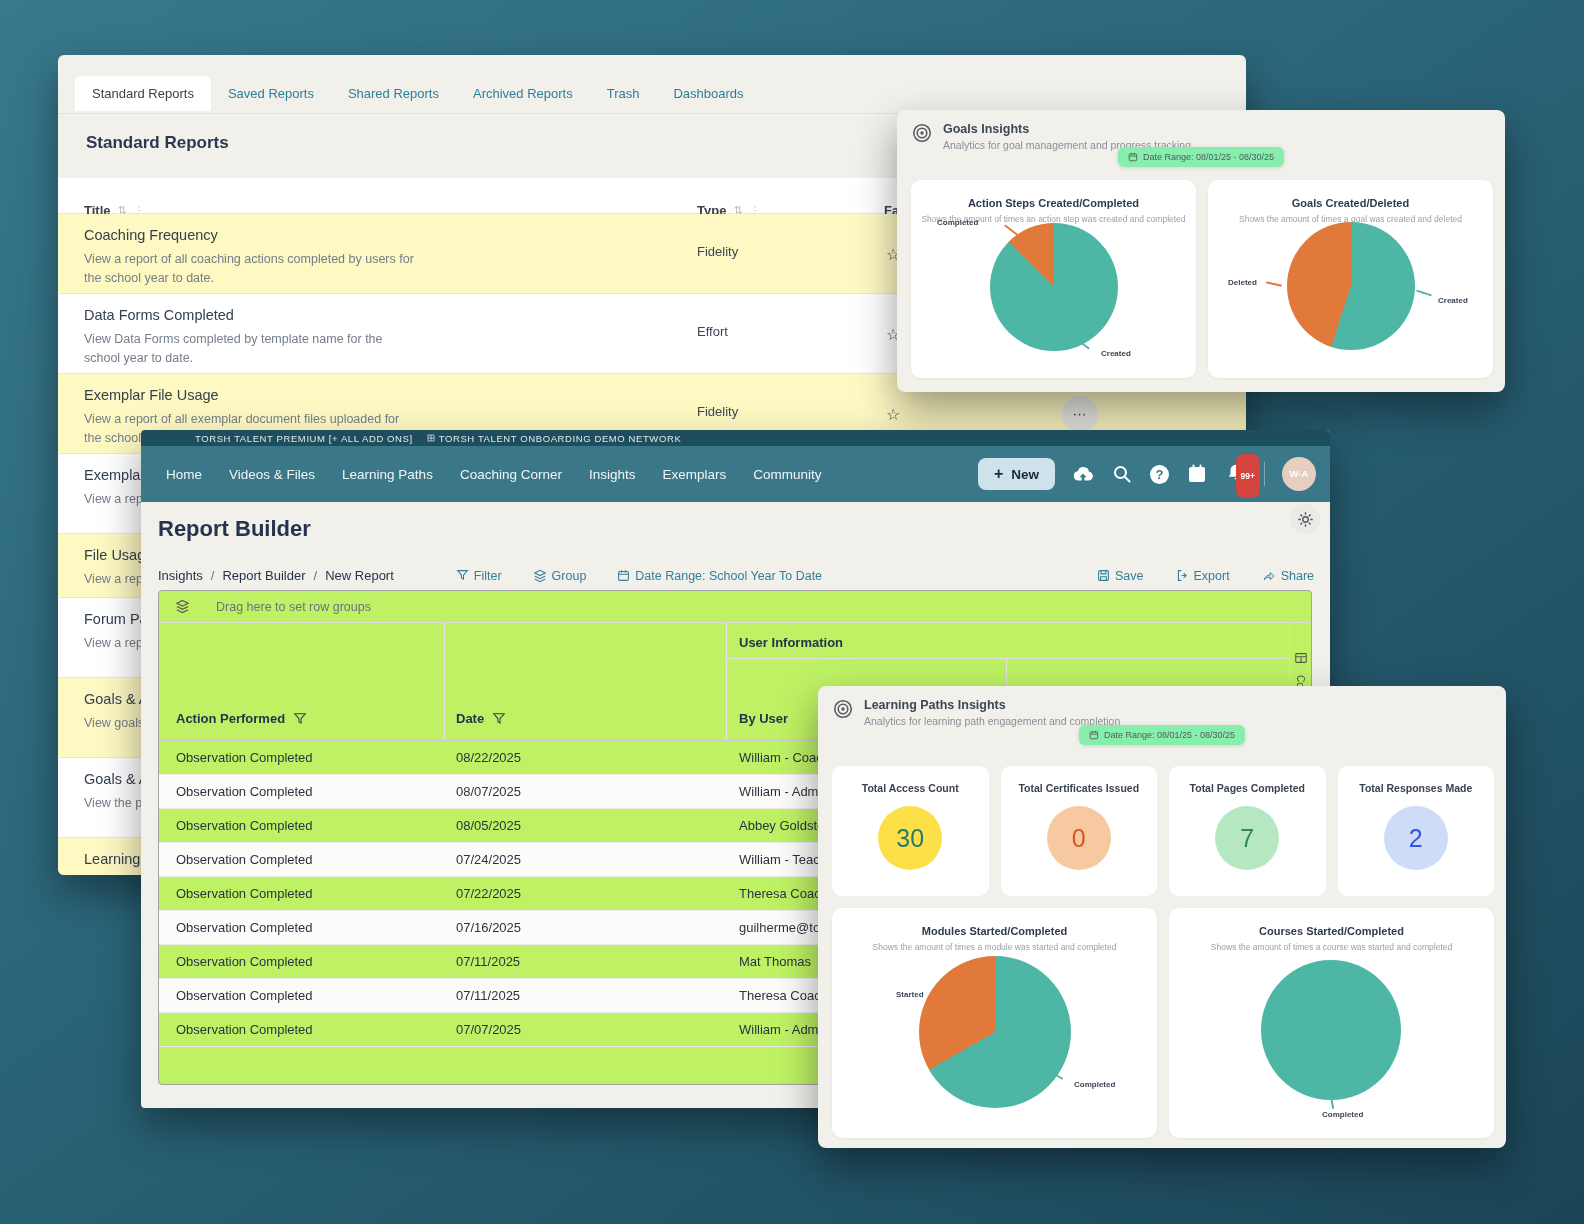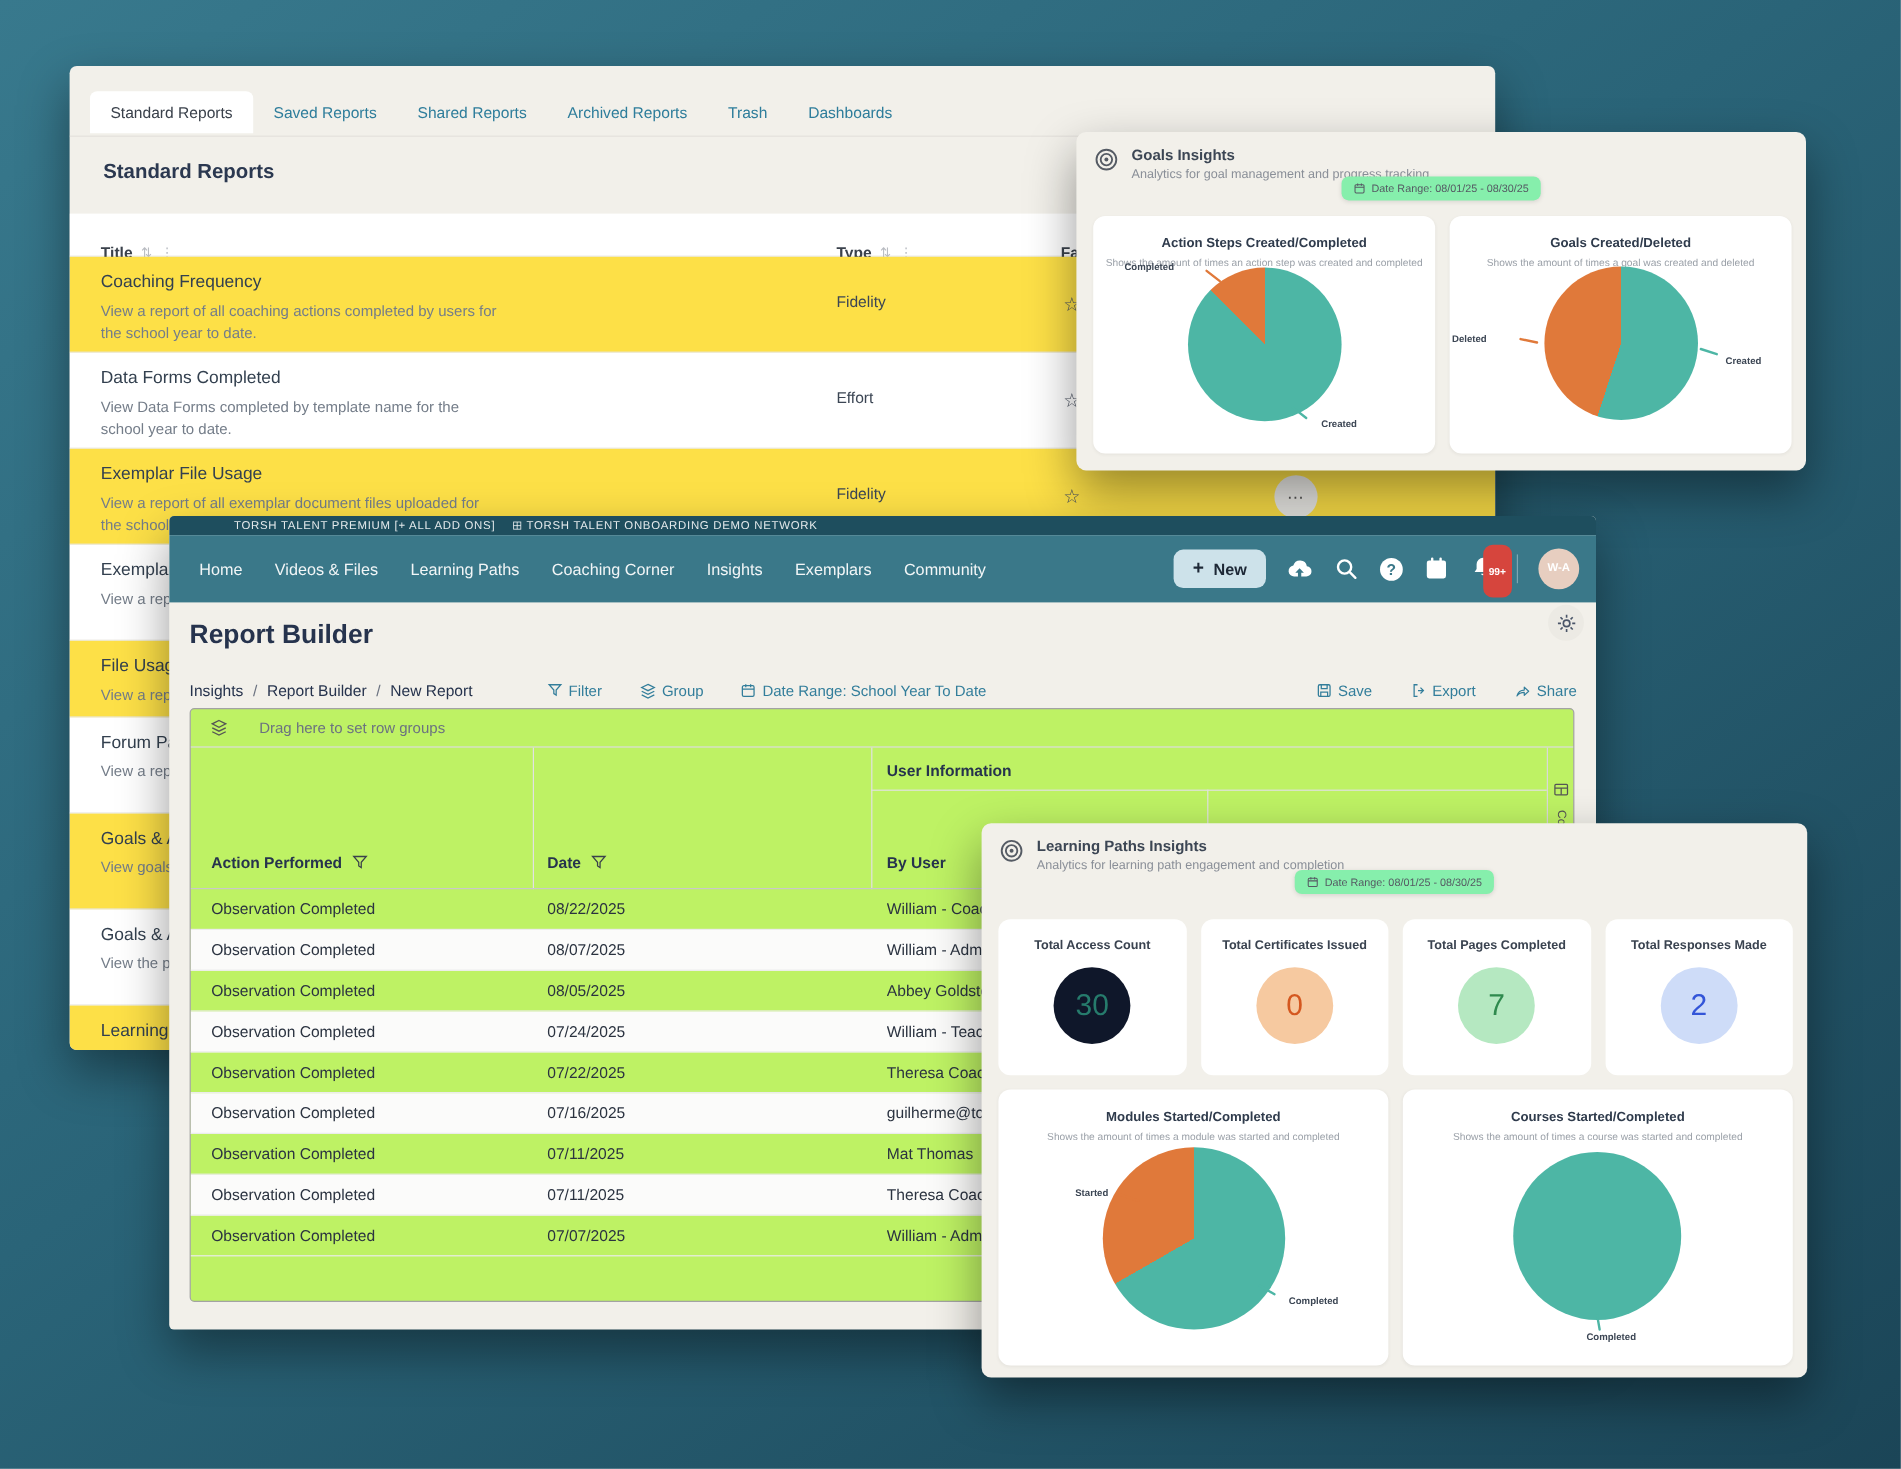--- a/index.html
+++ b/index.html
@@ -18,21 +18,21 @@
   .sr-tab { padding:10px 17px; font-size:13px; color:#2e7d9b; cursor:pointer; white-space:nowrap; }
   .sr-tab.active { background:#fff; color:#3a414b; border-radius:6px 6px 0 0; }
   .sr-tabline { position:absolute; left:0; top:58px; width:100%; height:1px; background:#e4e2dc; }
   .sr-title { position:absolute; left:28px; top:78px; font-size:17px; font-weight:bold; color:#2b3850; }
   .sr-thead { position:absolute; left:0; top:123px; width:100%; height:36px; background:#fff;
     border-bottom:1px solid #e8e6e0; font-size:13px; font-weight:bold; color:#3a414b; }
   .sr-th { position:absolute; top:25px; display:flex; gap:7px; align-items:center; }
   .hicon { color:#b9bcc2; font-size:11px; font-weight:normal; }
   .sr-rows { position:absolute; left:0; top:159px; width:100%; bottom:0; }
   .sr-row { position:relative; width:100%; border-bottom:1px solid #e8e6e0; }
-  .sr-row.beige { background:#fde047;padding-left:10px; }
+  .sr-row.beige { background:#fef9c3;padding-left:10px; }
   .sr-row.white { background:#ffffff; }
   .sr-row-title { position:absolute; left:26px; top:13px; font-size:14.5px; color:#33404f; }
   .sr-row-desc { position:absolute; left:26px; top:36px; width:330px; font-size:12.5px; line-height:1.55; color:#747d89; }
   .sr-type { position:absolute; left:639px; top:30px; font-size:13px; color:#3c4654; }
   .sr-star { position:absolute; left:828px; top:50%; transform:translateY(-50%); font-size:16px; color:#4a5260; cursor:pointer; }
   .sr-more { position:absolute; left:1004px; top:50%; transform:translateY(-50%); width:36px; height:36px;
     border-radius:50%; background:#ecebe7; display:flex; align-items:center; justify-content:center;
     font-size:14px; color:#555; letter-spacing:1px; cursor:pointer; }
 
   
@@ -235,21 +235,21 @@
       <div class="pie" style="left: 79px; top: 43px; width: 128px; height: 128px; background: conic-gradient(rgb(77, 182, 165) 0deg, rgb(77, 182, 165) 315deg, rgb(224, 121, 58) 315deg, rgb(224, 121, 58) 360deg);"></div>
       <div class="pie-label" style="left:26px; top:38px;">Completed</div>
       <div class="tick" style="left: 92px; top: 49px; width: 16px; transform: rotate(38deg); background-color: rgb(224, 121, 58);"></div>
       <div class="pie-label" style="left:190px; top:169px;">Created</div>
       <div class="tick" style="left: 164px; top: 163px; width: 16px; transform: rotate(38deg); background-color: rgb(77, 182, 165);"></div>
     </div>
     <div class="card">
       <div class="card-title">Goals Created/Deleted</div>
       <div class="card-sub">Shows the amount of times a goal was created and deleted</div>
       <div class="pie" style="left: 79px; top: 42px; width: 128px; height: 128px; background: conic-gradient(rgb(77, 182, 165) 0deg, rgb(77, 182, 165) 198deg, rgb(224, 121, 58) 198deg, rgb(224, 121, 58) 360deg);"></div>
-      <div class="pie-label" style="left:2px; top:98px;">Deleted</div>
+      <div class="pie-label" style="left:20px; top:98px;">Deleted</div>
       <div class="tick" style="left: 58px; top: 103px; width: 16px; transform: rotate(12deg); background-color: rgb(224, 121, 58);"></div>
       <div class="pie-label" style="left:230px; top:116px;">Created</div>
       <div class="tick" style="left: 208px; top: 112px; width: 16px; transform: rotate(18deg); background-color: rgb(77, 182, 165);"></div>
     </div>
   </div>
 </div>
 
 <div class="window" id="rb">
   <div class="rb-topbar">
     <span>TORSH TALENT PREMIUM [+ ALL ADD ONS]</span>
@@ -495,21 +495,21 @@
           <rect x="2" y="3" width="12" height="11" rx="1.5"></rect>
           <path d="M2 6.5h12M5.5 1.5v3M10.5 1.5v3"></path>
         </g>
       </svg>
     <span>Date Range: 08/01/25 - 08/30/25</span>
   </div>
 
   <div class="stats">
     <div class="stat">
       <div class="stat-label">Total Access Count</div>
-      <div class="stat-circle" style="background-color: #0f172a; color: rgb(38, 123, 108);">30</div>
+      <div class="stat-circle" style="background-color: #fde047; color: rgb(38, 123, 108);">30</div>
     </div>
     <div class="stat">
       <div class="stat-label">Total Certificates Issued</div>
       <div class="stat-circle" style="background-color: rgb(246, 201, 160); color: rgb(212, 87, 31);">0</div>
     </div>
     <div class="stat">
       <div class="stat-label">Total Pages Completed</div>
       <div class="stat-circle" style="background-color: rgb(181, 232, 193); color: rgb(47, 138, 78);">7</div>
     </div>
     <div class="stat">

